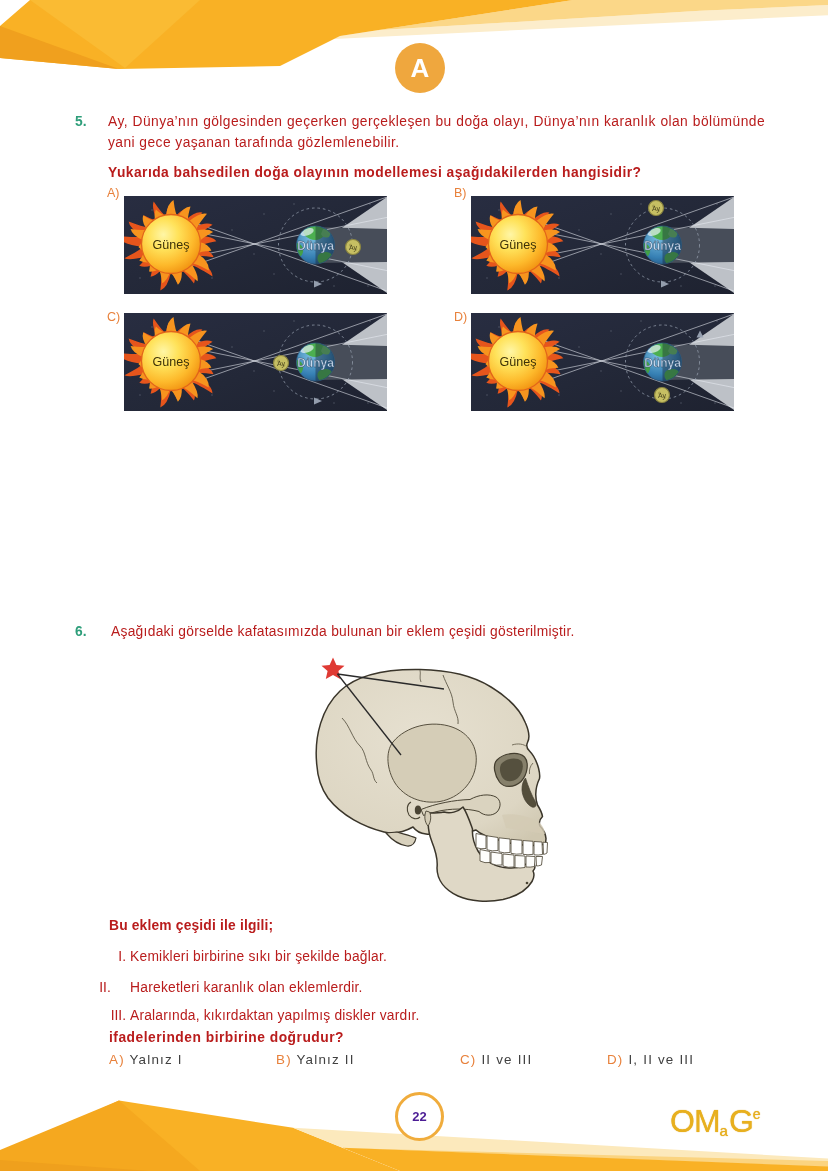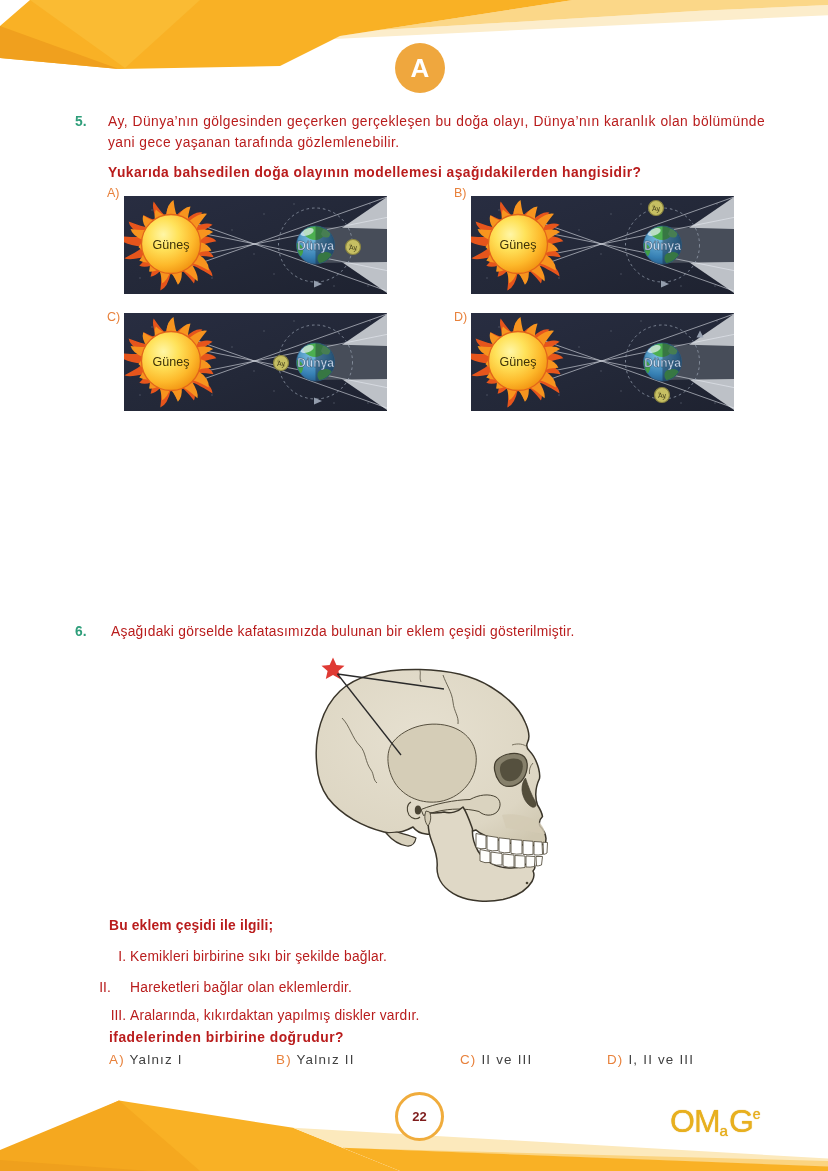--- a/index.html
+++ b/index.html
@@ -418,33 +418,33 @@
 
 <line x1="57.5" y1="24" x2="164" y2="39" stroke="#2A2A2A" stroke-width="1.3"></line>
 <line x1="57.5" y1="24" x2="121" y2="105" stroke="#2A2A2A" stroke-width="1.3"></line>
 </svg>
   </div>
 
 <div class="abs txt b" style="left:109px;top:915px;letter-spacing:0.18px">Bu eklem çeşidi ile ilgili;</div>
 <div class="abs txt" style="left:102px;top:945.5px;width:24px;text-align:right">I.</div>
 <div class="abs txt" style="left:130px;top:945.5px;letter-spacing:0.25px">Kemikleri birbirine sıkı bir şekilde bağlar.</div>
 <div class="abs txt" style="left:93px;top:976.5px;width:24px;text-align:center">II.</div>
-<div class="abs txt" style="left:130px;top:976.5px;letter-spacing:0.25px">Hareketleri bağlar olan eklemlerdir.</div>
+<div class="abs txt" style="left:130px;top:976.5px;letter-spacing:0.25px">Hareketleri karanlık olan eklemlerdir.</div>
 <div class="abs txt" style="left:102px;top:1005px;width:24px;text-align:right">III.</div>
 <div class="abs txt" style="left:130px;top:1005px;letter-spacing:0.2px">Aralarında, kıkırdaktan yapılmış diskler vardır.</div>
 <div class="abs txt b" style="left:109px;top:1026.5px;letter-spacing:0.5px">ifadelerinden birbirine doğrudur?</div>
 
 <div class="abs optt" style="left:109px;top:1049px"><span class="optl">A)</span> Yalnız I</div>
 <div class="abs optt" style="left:276px;top:1049px"><span class="optl">B)</span> Yalnız II</div>
 <div class="abs optt" style="left:460px;top:1049px"><span class="optl">C)</span> II ve III</div>
 <div class="abs optt" style="left:607px;top:1049px"><span class="optl">D)</span> I, II ve III</div>
 
 <div class="abs" style="left:0;top:1080px">
     <svg width="828" height="91" viewBox="0 0 828 91" style="display:block">
 <polygon points="0,75 119,20.6 293,47.7 400,91 0,91" fill="#F9B125"></polygon>
 <polygon points="293,47.7 828,78.5 828,91 400,91" fill="#FCE9BC"></polygon>
 <polygon points="343.1,68 828,81 828,87" fill="#FBD480"></polygon>
 <polygon points="342.6,67.8 828,86.5 828,91 400,91" fill="#F9B125"></polygon>
 <polygon points="0,70 119,20.6 200,91 0,91" fill="#F5A81F"></polygon>
 <polygon points="0,80 150,91 0,91" fill="#EFA01D"></polygon>
 </svg>
   </div>
-<div class="abs" style="left:395px;top:1092px;width:43px;height:43px;border-radius:50%;background:#fff;border:3px solid #F0AC3C;color:#7f1d1d;font-weight:bold;font-size:13px;text-align:center;line-height:43px">22</div>
+<div class="abs" style="left:395px;top:1092px;width:43px;height:43px;border-radius:50%;background:#fff;border:3px solid #F0AC3C;color:#4c1d95;font-weight:bold;font-size:13px;text-align:center;line-height:43px">22</div>
 <div class="abs" style="left:670px;top:1097.5px;color:#E8B01E;font-weight:normal;font-size:32px;line-height:32px;letter-spacing:-1px;text-shadow:0 0 1px #D99E14">OM<span style="font-size:15px;vertical-align:-4px">a</span><span style="margin-left:2px">G</span><span style="font-size:14px;vertical-align:13px">e</span></div>
 </body></html>

